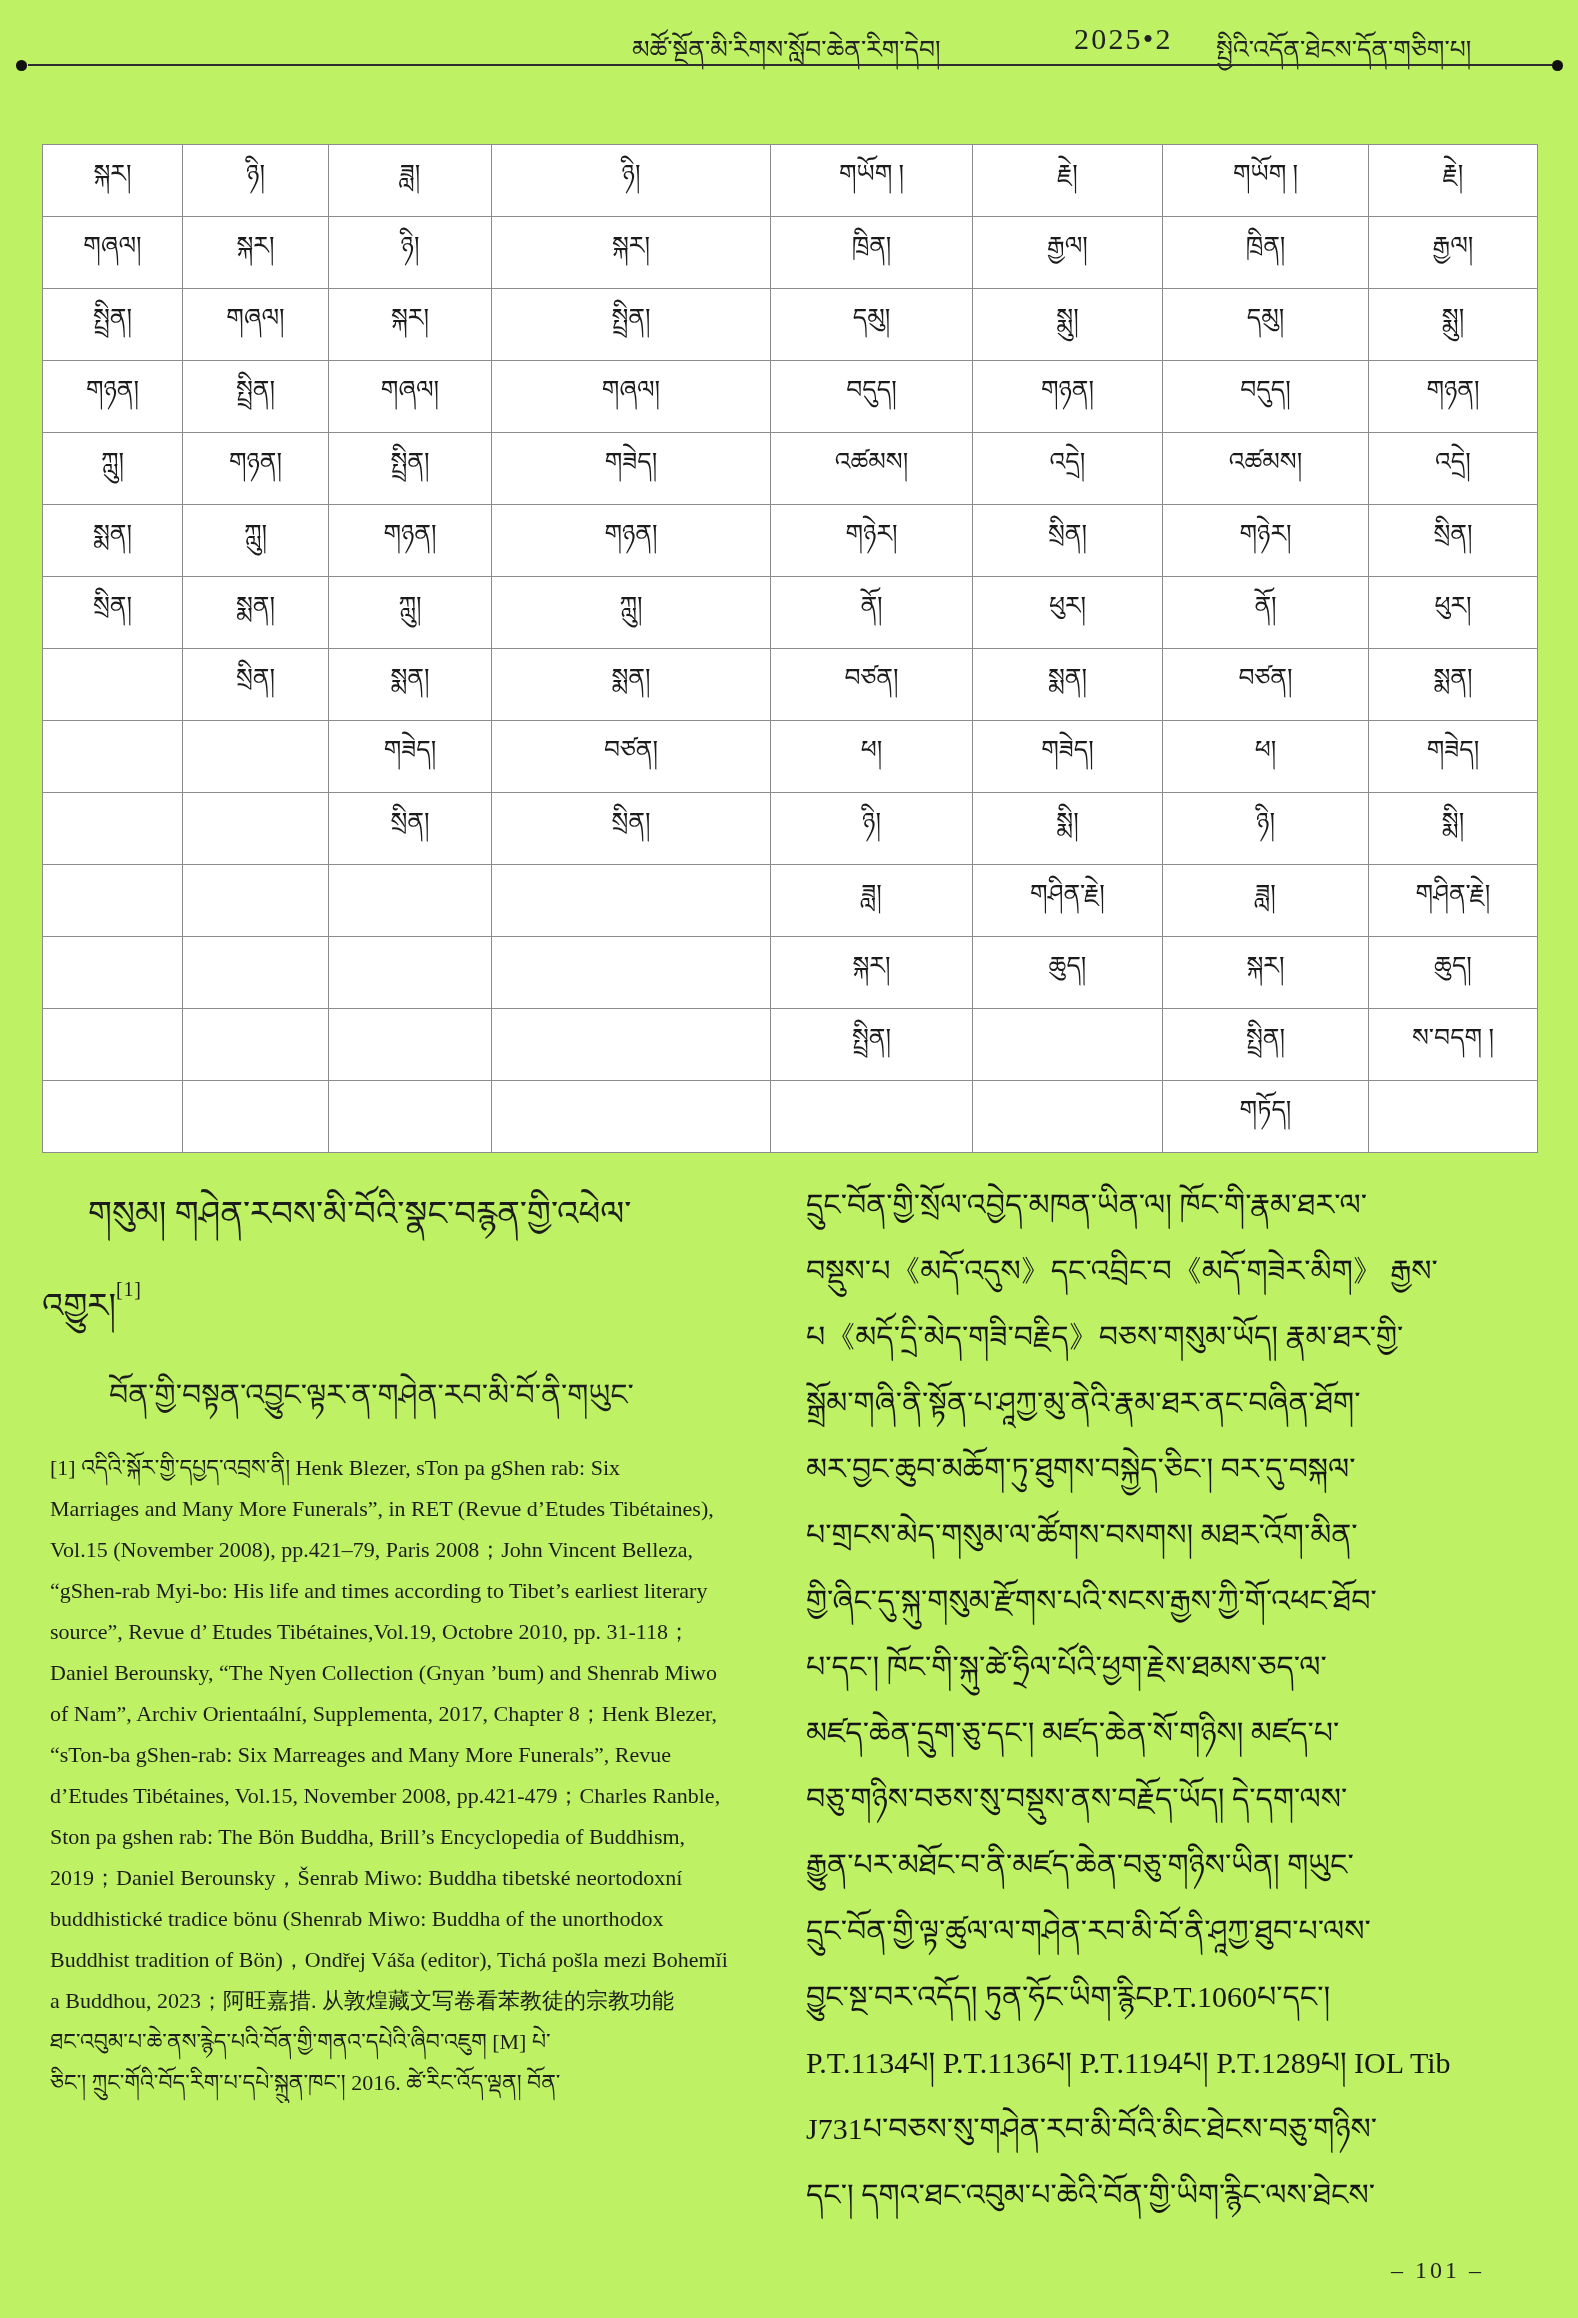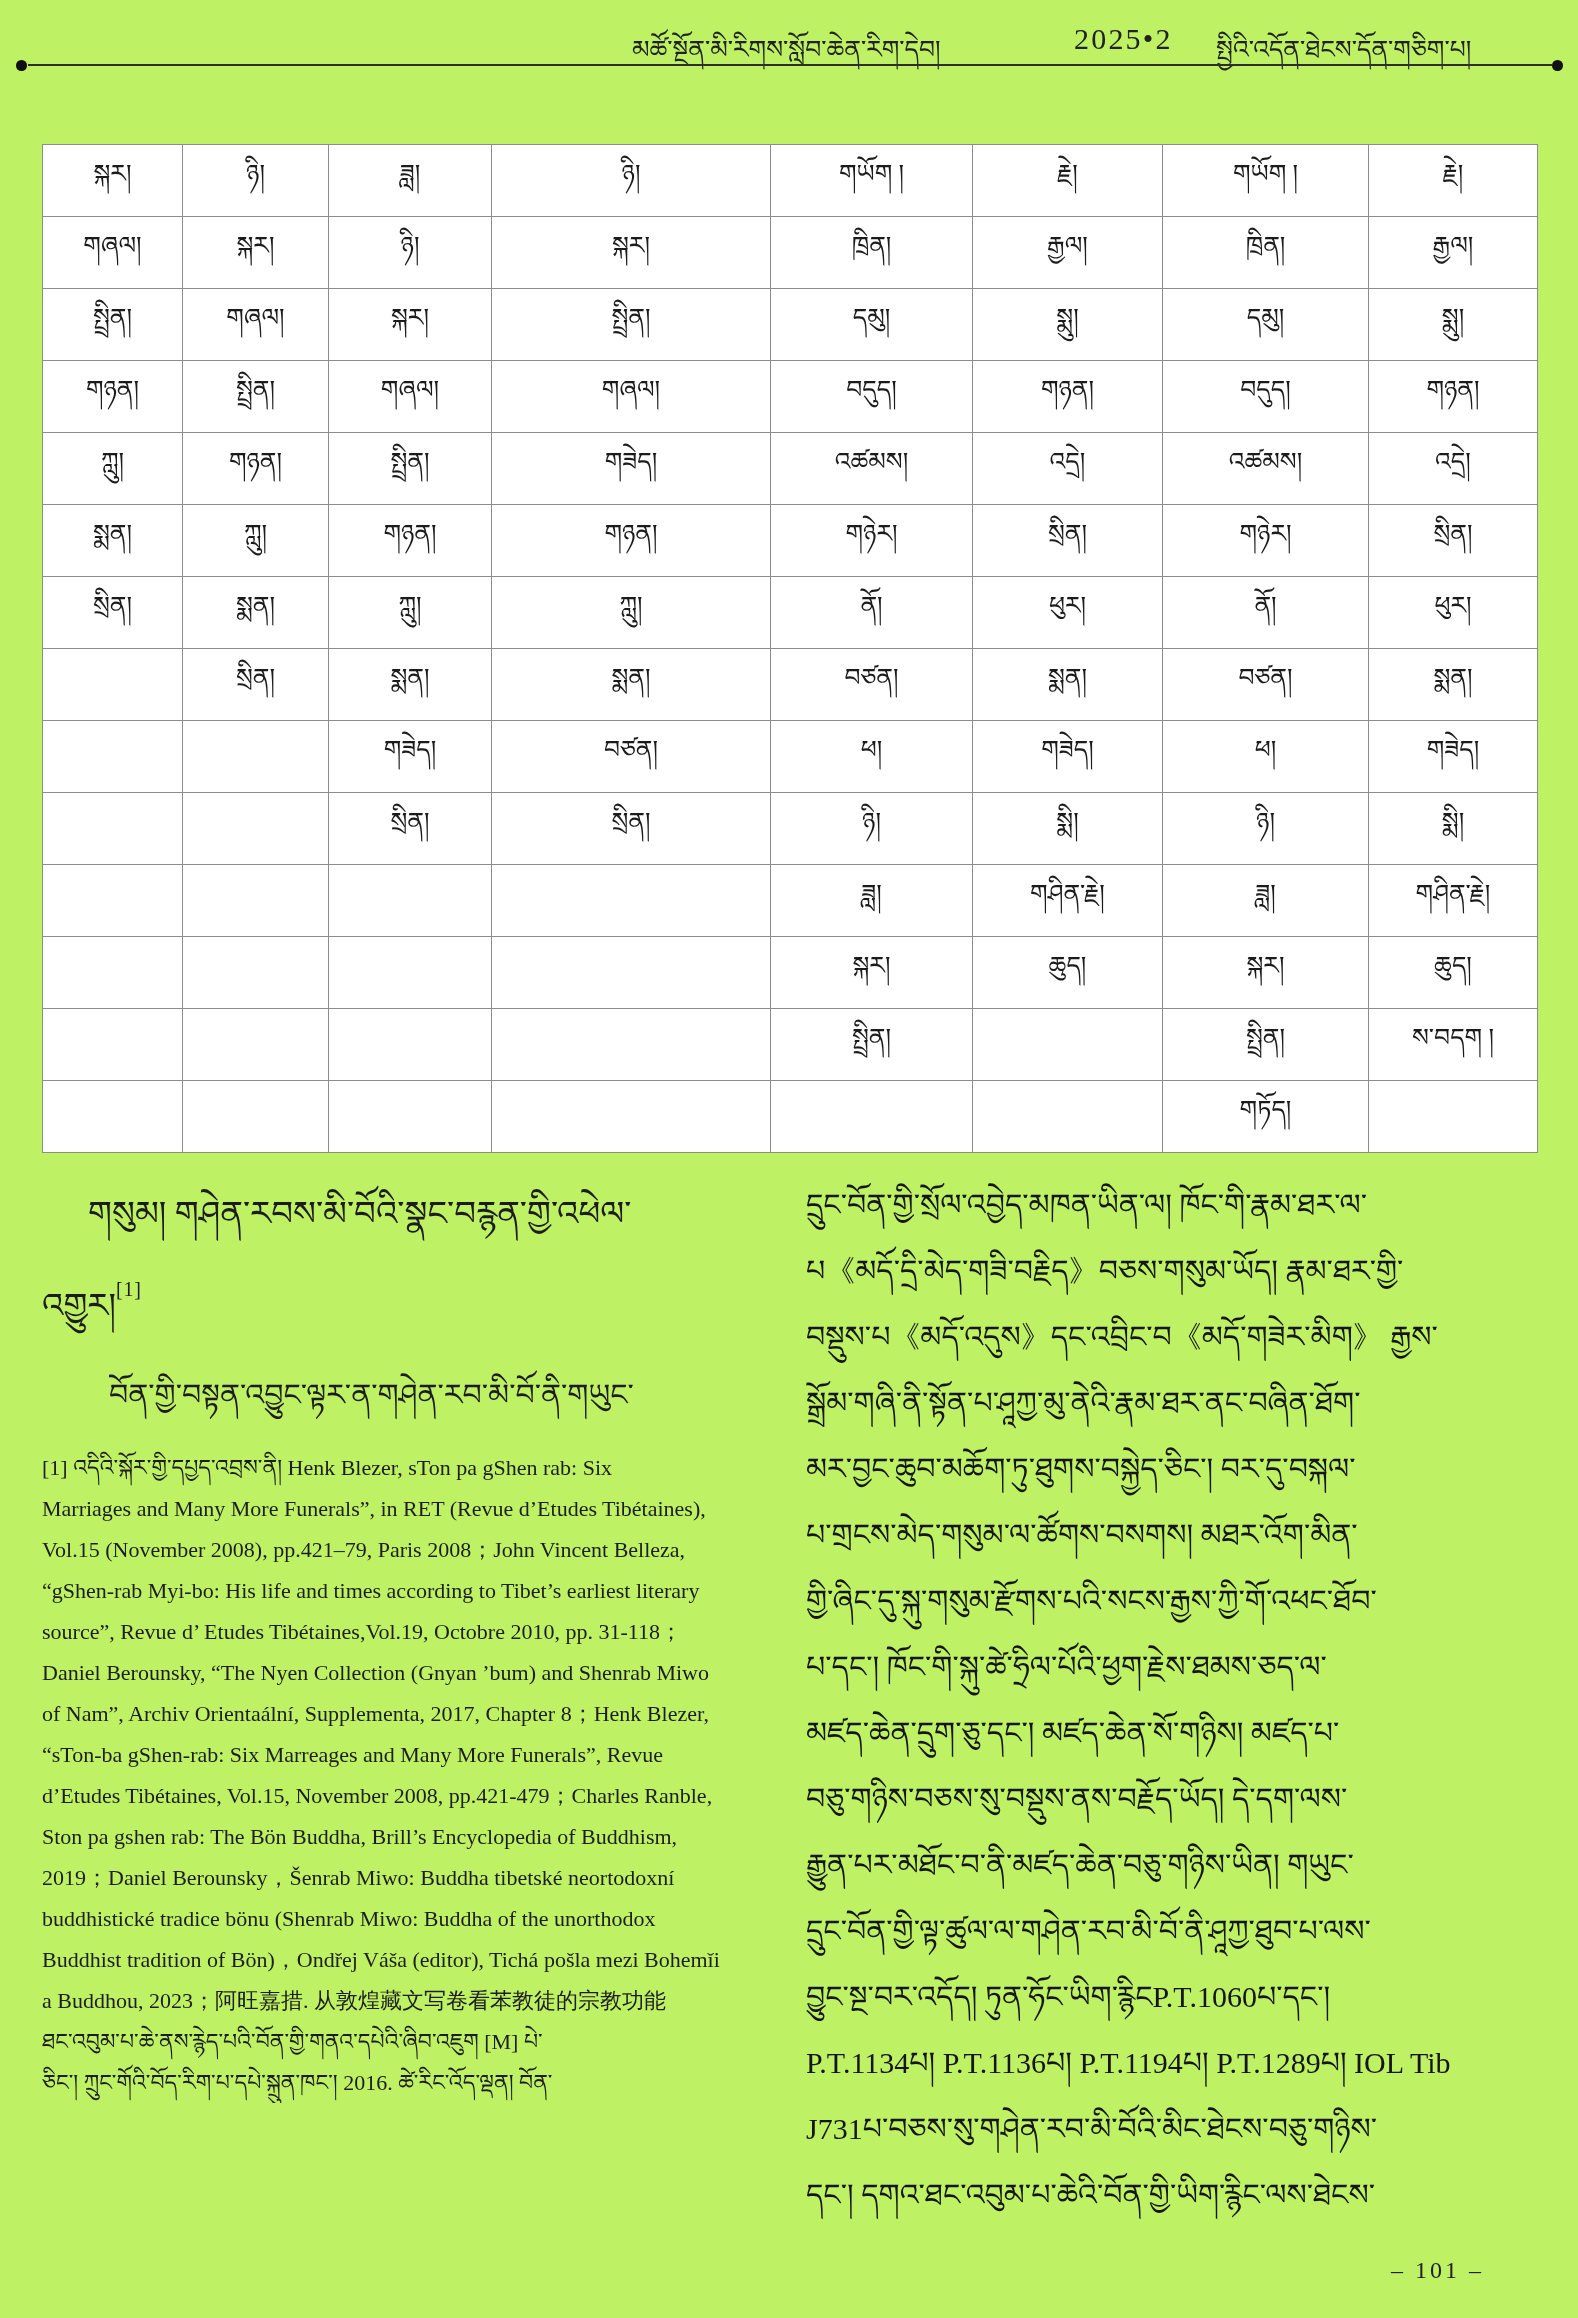--- a/index.html
+++ b/index.html
@@ -42,21 +42,21 @@
   #heading-line2{left:42px;top:1267px;width:695px;font-size:34px;}
   #heading-line2 .fn-marker{font-size:20px;vertical-align:21px;letter-spacing:0.7px;}
   #lead-line{left:109px;top:1361px;width:672px;font-size:30px;}
 
   
   #footnote{
     position:absolute;left:42px;top:1447px;width:740px;height:789px;
     font-size:22px;line-height:41px;color:#1d1d1d;
     overflow:hidden;
   }
-  #footnote .fn-line{white-space:nowrap;overflow:hidden;height:41px;}
+  #footnote .fn-line{white-space:nowrap;overflow:hidden;height:41px;margin-left:8px;}
 
   
   #right-col{
     position:absolute;left:806px;top:1172px;width:740px;height:1064px;
     font-size:30px;line-height:66px;color:#151515;
     overflow:hidden;
   }
   #right-col .body-line{white-space:nowrap;overflow:hidden;height:66px;}
 
   
@@ -253,22 +253,22 @@
       <div class="fn-line">2019；Daniel Berounsky，Šenrab Miwo: Buddha tibetské neortodoxní</div>
       <div class="fn-line">buddhistické tradice bönu (Shenrab Miwo: Buddha of the unorthodox</div>
       <div class="fn-line">Buddhist tradition of Bön)，Ondřej Váša (editor), Tichá pošla mezi Bohemǐi</div>
       <div class="fn-line">a Buddhou, 2023；阿旺嘉措. 从敦煌藏文写卷看苯教徒的宗教功能</div>
       <div class="fn-line">ཐང་འབུམ་པ་ཆེ་ནས་རྙེད་པའི་བོན་གྱི་གནའ་དཔེའི་ཞིབ་འཇུག [M] པེ་</div>
       <div class="fn-line">ཅིང་། ཀྲུང་གོའི་བོད་རིག་པ་དཔེ་སྐྲུན་ཁང་། 2016. ཚེ་རིང་འོད་ལྡན། བོན་</div>
     </div>
 
   <div id="right-col">
       <div class="body-line">དྲུང་བོན་གྱི་སྲོལ་འབྱེད་མཁན་ཡིན་ལ། ཁོང་གི་རྣམ་ཐར་ལ་</div>
+      <div class="body-line">བསྡུས་པ《མདོ་འདུས》དང་འབྲིང་བ《མདོ་གཟེར་མིག》 རྒྱས་</div>
       <div class="body-line">པ《མདོ་དྲི་མེད་གཟི་བརྗིད》བཅས་གསུམ་ཡོད། རྣམ་ཐར་གྱི་</div>
-      <div class="body-line">བསྡུས་པ《མདོ་འདུས》དང་འབྲིང་བ《མདོ་གཟེར་མིག》 རྒྱས་</div>
       <div class="body-line">སྒྲོམ་གཞི་ནི་སྟོན་པ་ཤཱཀྱ་མུ་ནེའི་རྣམ་ཐར་ནང་བཞིན་ཐོག་</div>
       <div class="body-line">མར་བྱང་ཆུབ་མཆོག་ཏུ་ཐུགས་བསྐྱེད་ཅིང་། བར་དུ་བསྐལ་</div>
       <div class="body-line">པ་གྲངས་མེད་གསུམ་ལ་ཚོགས་བསགས། མཐར་འོག་མིན་</div>
       <div class="body-line">གྱི་ཞིང་དུ་སྐུ་གསུམ་རྫོགས་པའི་སངས་རྒྱས་ཀྱི་གོ་འཕང་ཐོབ་</div>
       <div class="body-line">པ་དང་། ཁོང་གི་སྐུ་ཚེ་ཧྲིལ་པོའི་ཕྱག་རྗེས་ཐམས་ཅད་ལ་</div>
       <div class="body-line">མཛད་ཆེན་དྲུག་ཅུ་དང་། མཛད་ཆེན་སོ་གཉིས། མཛད་པ་</div>
       <div class="body-line">བཅུ་གཉིས་བཅས་སུ་བསྡུས་ནས་བརྗོད་ཡོད། དེ་དག་ལས་</div>
       <div class="body-line">རྒྱུན་པར་མཐོང་བ་ནི་མཛད་ཆེན་བཅུ་གཉིས་ཡིན། གཡུང་</div>
       <div class="body-line">དྲུང་བོན་གྱི་ལྟ་ཚུལ་ལ་གཤེན་རབ་མི་བོ་ནི་ཤཱཀྱ་ཐུབ་པ་ལས་</div>
       <div class="body-line">བྱུང་སྔ་བར་འདོད། ཏུན་ཧོང་ཡིག་རྙིངP.T.1060པ་དང་།</div>

